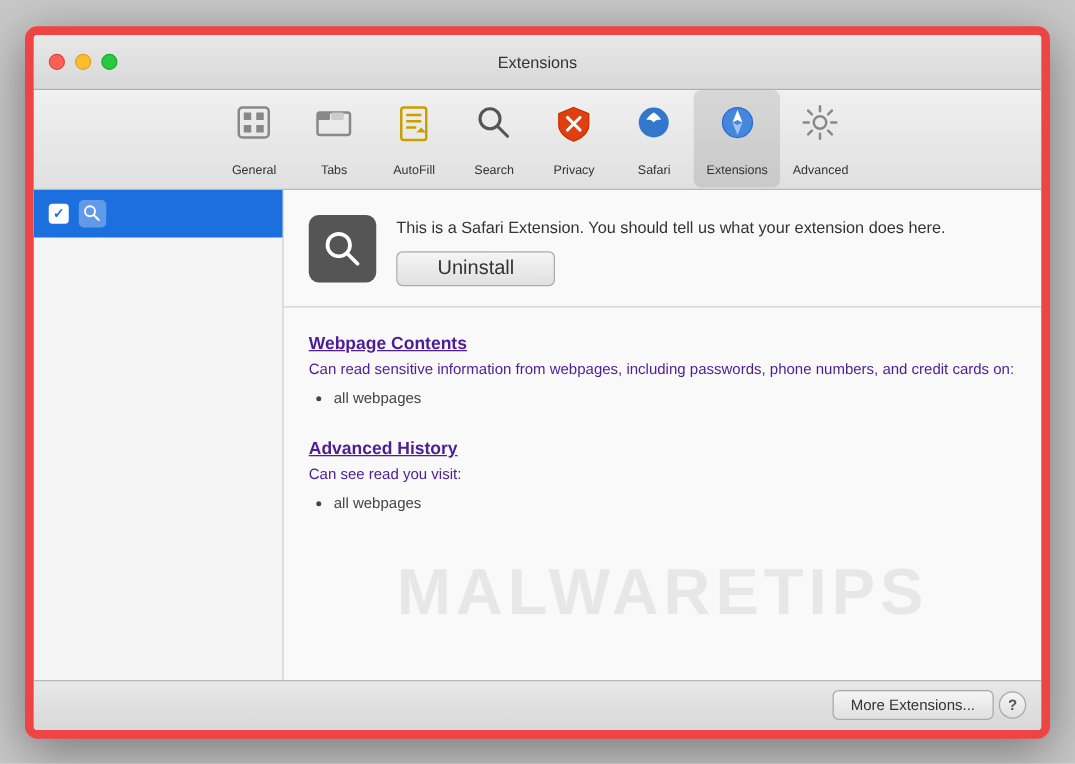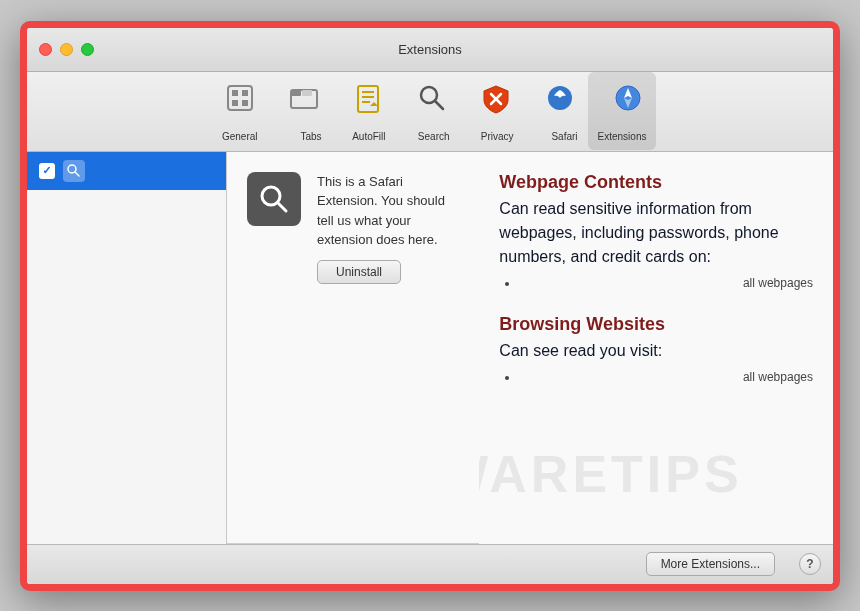--- a/index.html
+++ b/index.html
@@ -73,21 +73,21 @@
       display: flex;
       align-items: center;
       justify-content: center;
       gap: 0px;
       flex-shrink: 0;
     }
 
     .toolbar-item {
       display: flex;
       flex-direction: column;
-      align-items: flex-end;
+      align-items: center;
       gap: 15px;
       padding: 8px 10px;
       cursor: pointer;
       border-radius: 6px;
       min-width: 64px;
     }
 
     .toolbar-item.active {
       
     }
@@ -171,21 +171,21 @@
     }
 
     .sidebar-item.selected .sidebar-ext-icon {
       background: rgba(255,255,255,0.3);
     }
 
     
     .main-panel {
       flex: 1;
       display: flex;
-      flex-direction: row;
+      flex-direction: column;
       background: #f9f9f9;
       position: relative;
       overflow: hidden;
     }
 
     
     .watermark {
       position: absolute;
       bottom: 40px;
       left: 0;
@@ -238,74 +238,74 @@
       font-size: 13px;
       color: #333;
       line-height: 1.5;
       margin-bottom: 10px;
     }
 
     .uninstall-btn {
       background: linear-gradient(180deg, #f5f5f5 0%, #e0e0e0 100%);
       border: 1px solid #aaa;
       border-radius: 5px;
-      padding: 4px 18px;
-      font-size: 12px;
+      padding: 4px 32px;
+      font-size: 16px;
       color: #333;
       cursor: pointer;
       display: inline-block;
     }
 
     
     .permissions {
       padding: 20px;
       position: relative;
       z-index: 1;
     }
 
     .permission-group {
       margin-bottom: 20px;
     }
 
     .permission-title {
-      font-size: 18px;
+      font-size: 14px;
       font-weight: bold;
-      color: #7f1d1d;
+      color: #4c1d95;
       margin-bottom: 4px;
+      text-decoration: underline;
     }
 
     .permission-desc {
-      font-size: 16px;
-      color: #0f172a;
+      font-size: 12px;
+      color: #4c1d95;
       margin-bottom: 4px;
       line-height: 1.5;
     }
 
     .permission-list {
       list-style: disc;
       padding-left: 20px;
-      text-align: right;
     }
 
     .permission-list li {
       font-size: 12px;
       color: #444;
       line-height: 1.8;
     }
 
     
     .bottom-bar {
       height: 40px;
       background: linear-gradient(180deg, #e8e8e8 0%, #d8d8d8 100%);
       border-top: 1px solid #b8b8b8;
       display: flex;
       align-items: center;
       justify-content: flex-end;
       padding: 0 12px;
-      gap: 24px;
+      gap: 4px;
       flex-shrink: 0;
     }
 
     .more-extensions-btn {
       background: linear-gradient(180deg, #f5f5f5 0%, #e0e0e0 100%);
       border: 1px solid #aaa;
       border-radius: 5px;
       padding: 4px 14px;
       font-size: 12px;
       color: #333;
@@ -427,20 +427,29 @@
 
           <circle cx="16" cy="16" r="12" fill="#4488dd" stroke="#3366cc" stroke-width="1"></circle>
 
           <polygon points="16,6 20,16 16,14 12,16" fill="white"></polygon>
           <polygon points="16,26 12,16 16,18 20,16" fill="rgba(255,255,255,0.5)"></polygon>
         </svg>
       </div>
       <span class="toolbar-label">Extensions</span>
     </div>
 
+    <div class="toolbar-item">
+      <div class="toolbar-icon">
+        <svg class="toolbar-svg" viewBox="0 0 32 32" fill="none">
+          <circle cx="16" cy="16" r="5" stroke="#888" stroke-width="2" fill="none"></circle>
+          <path d="M16 3 L16 7 M16 25 L16 29 M3 16 L7 16 M25 16 L29 16 M6.5 6.5 L9.5 9.5 M22.5 22.5 L25.5 25.5 M25.5 6.5 L22.5 9.5 M9.5 22.5 L6.5 25.5" stroke="#888" stroke-width="2" stroke-linecap="round"></path>
+        </svg>
+      </div>
+      <span class="toolbar-label">Advanced</span>
+    </div>
 
   </div>
 
   <div class="content">
 
     <div class="sidebar">
       <div class="sidebar-item selected">
         <div class="sidebar-checkbox">
           <span class="checkmark">✓</span>
         </div>
@@ -476,21 +485,21 @@
 
         <div class="permission-group">
           <div class="permission-title">Webpage Contents</div>
           <div class="permission-desc">Can read sensitive information from webpages, including passwords, phone numbers, and credit cards on:</div>
           <ul class="permission-list">
             <li>all webpages</li>
           </ul>
         </div>
 
         <div class="permission-group">
-          <div class="permission-title">Browsing Websites</div>
+          <div class="permission-title">Advanced History</div>
           <div class="permission-desc">Can see read you visit:</div>
           <ul class="permission-list">
             <li>all webpages</li>
           </ul>
         </div>
 
       </div>
 
     </div>
   </div>

